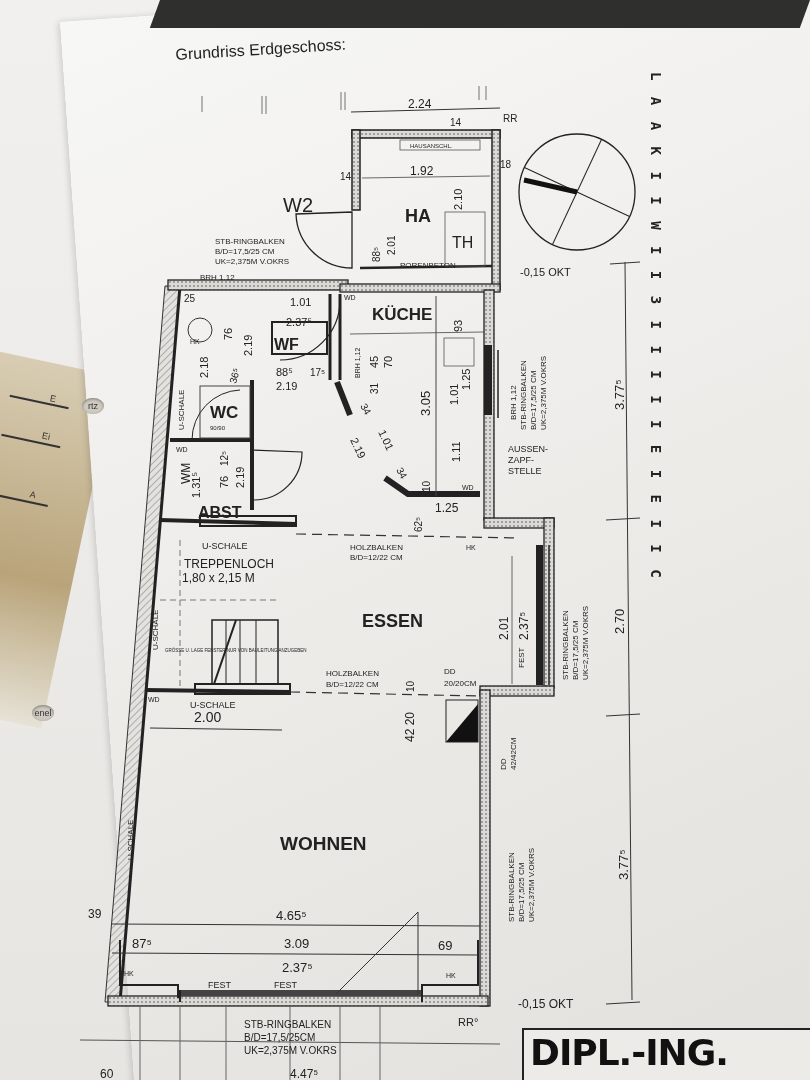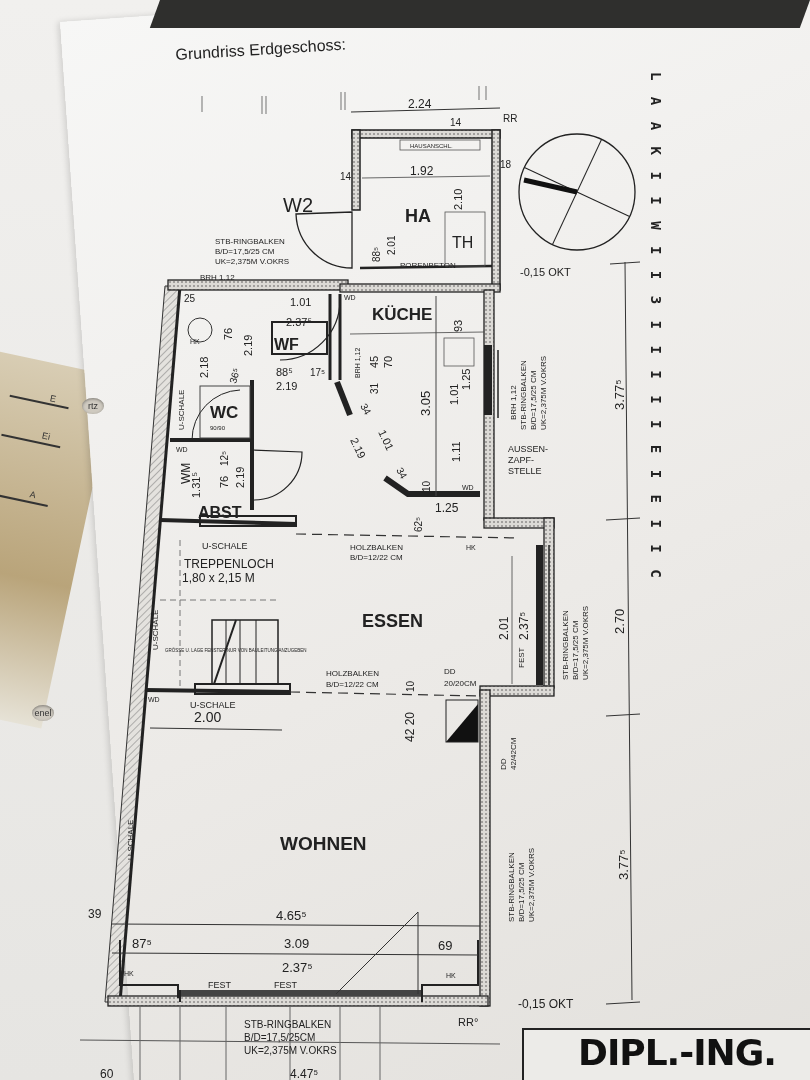--- a/index.html
+++ b/index.html
@@ -45,21 +45,21 @@
     position:absolute; left:650px; top:72px; width:14px;
     font-family:"DejaVu Sans Mono", monospace; font-size:14px; font-weight:bold; color:#222;
     writing-mode:vertical-rl; letter-spacing:4px;
   }
   .dipl-box {
     position:absolute; left:522px; top:1028px; width:300px; height:70px;
     border:2px solid #222; border-right:none; background:#ecebe8;
   }
   .dipl {
     position:absolute; left:530px; top:1032px; font-size:36px; font-weight:bold; color:#111;
-    font-family:"DejaVu Sans", sans-serif; letter-spacing:-1px;margin-left:48px;
+    font-family:"DejaVu Sans", sans-serif; letter-spacing:-1px;
   }
 </style>
 </head>
 <body>
 
 <div class="bg-left"></div>
 <div class="back-sheet">
   <div class="tab-line" style="top:40px"></div>
   <div class="tab-text" style="top:30px">E</div>
   <div class="tab-line" style="top:80px"></div>

